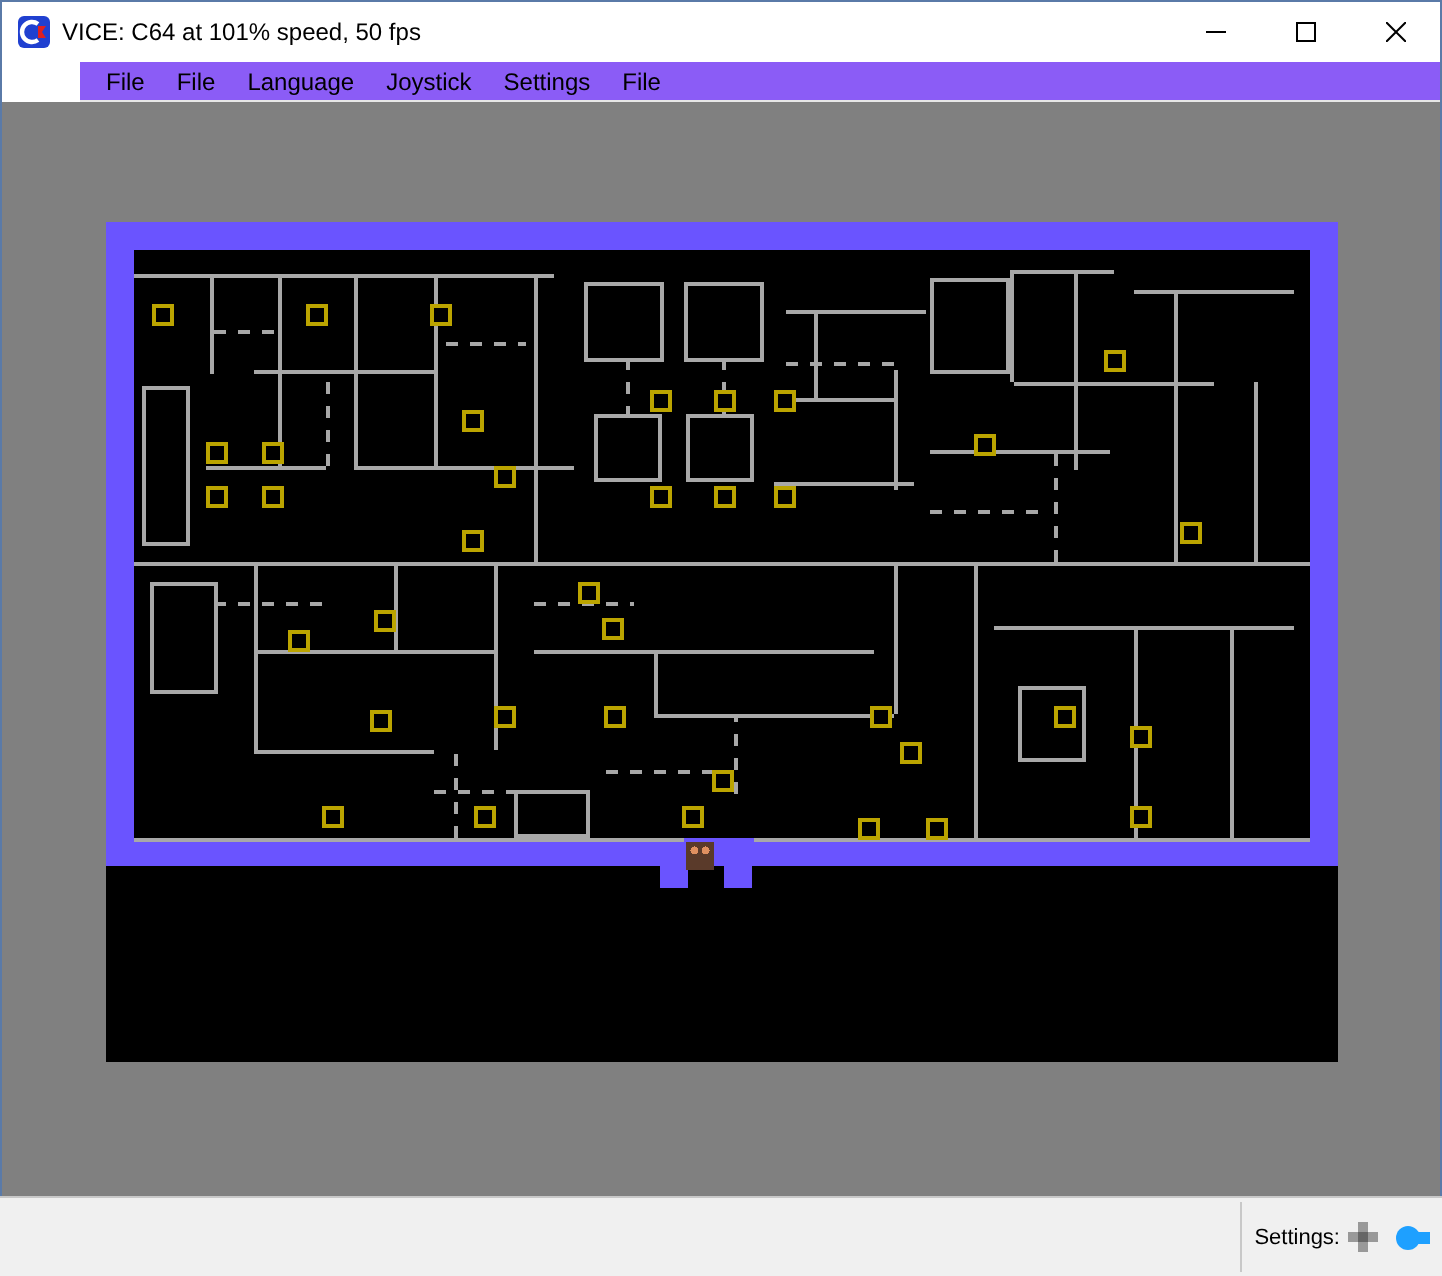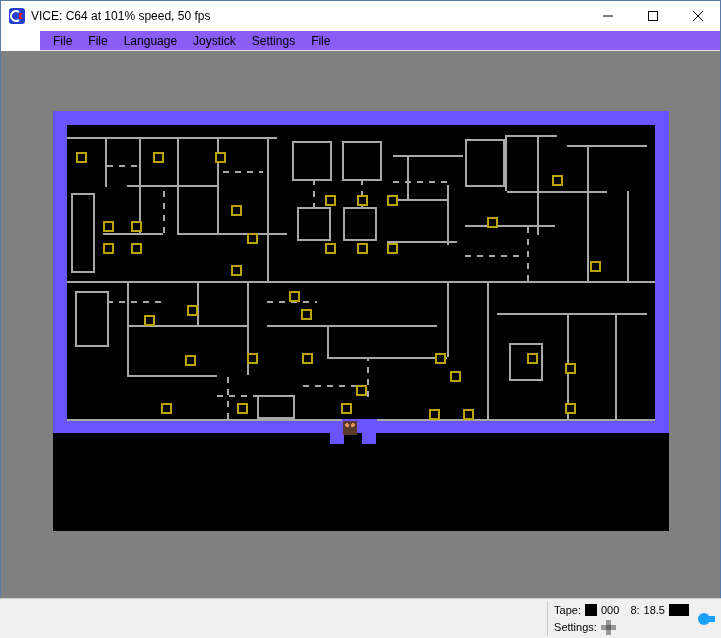--- a/index.html
+++ b/index.html
@@ -287,29 +287,20 @@
         </div>
     </div>
 
     <div class="player"></div>
   </div>
 </div>
 
 <div class="statusbar">
   <div class="status-cell">
     <div class="status-line">
-      <span>Tape:</span>
-      <span class="tape-ind"></span>
-      <span>000</span>
-      &nbsp;
-      <span>8:</span>
-      <span>18.5</span>
-      <span class="drive-ind"></span>
-    </div>
-    <div class="status-line">
       <span>Settings:</span>
       <span class="joy-dpad">
         <span class="x"></span>
           <span></span>
           <span class="x"></span>
         <span></span>
           <span class="c"></span>
           <span></span>
         <span class="x"></span>
           <span></span>

